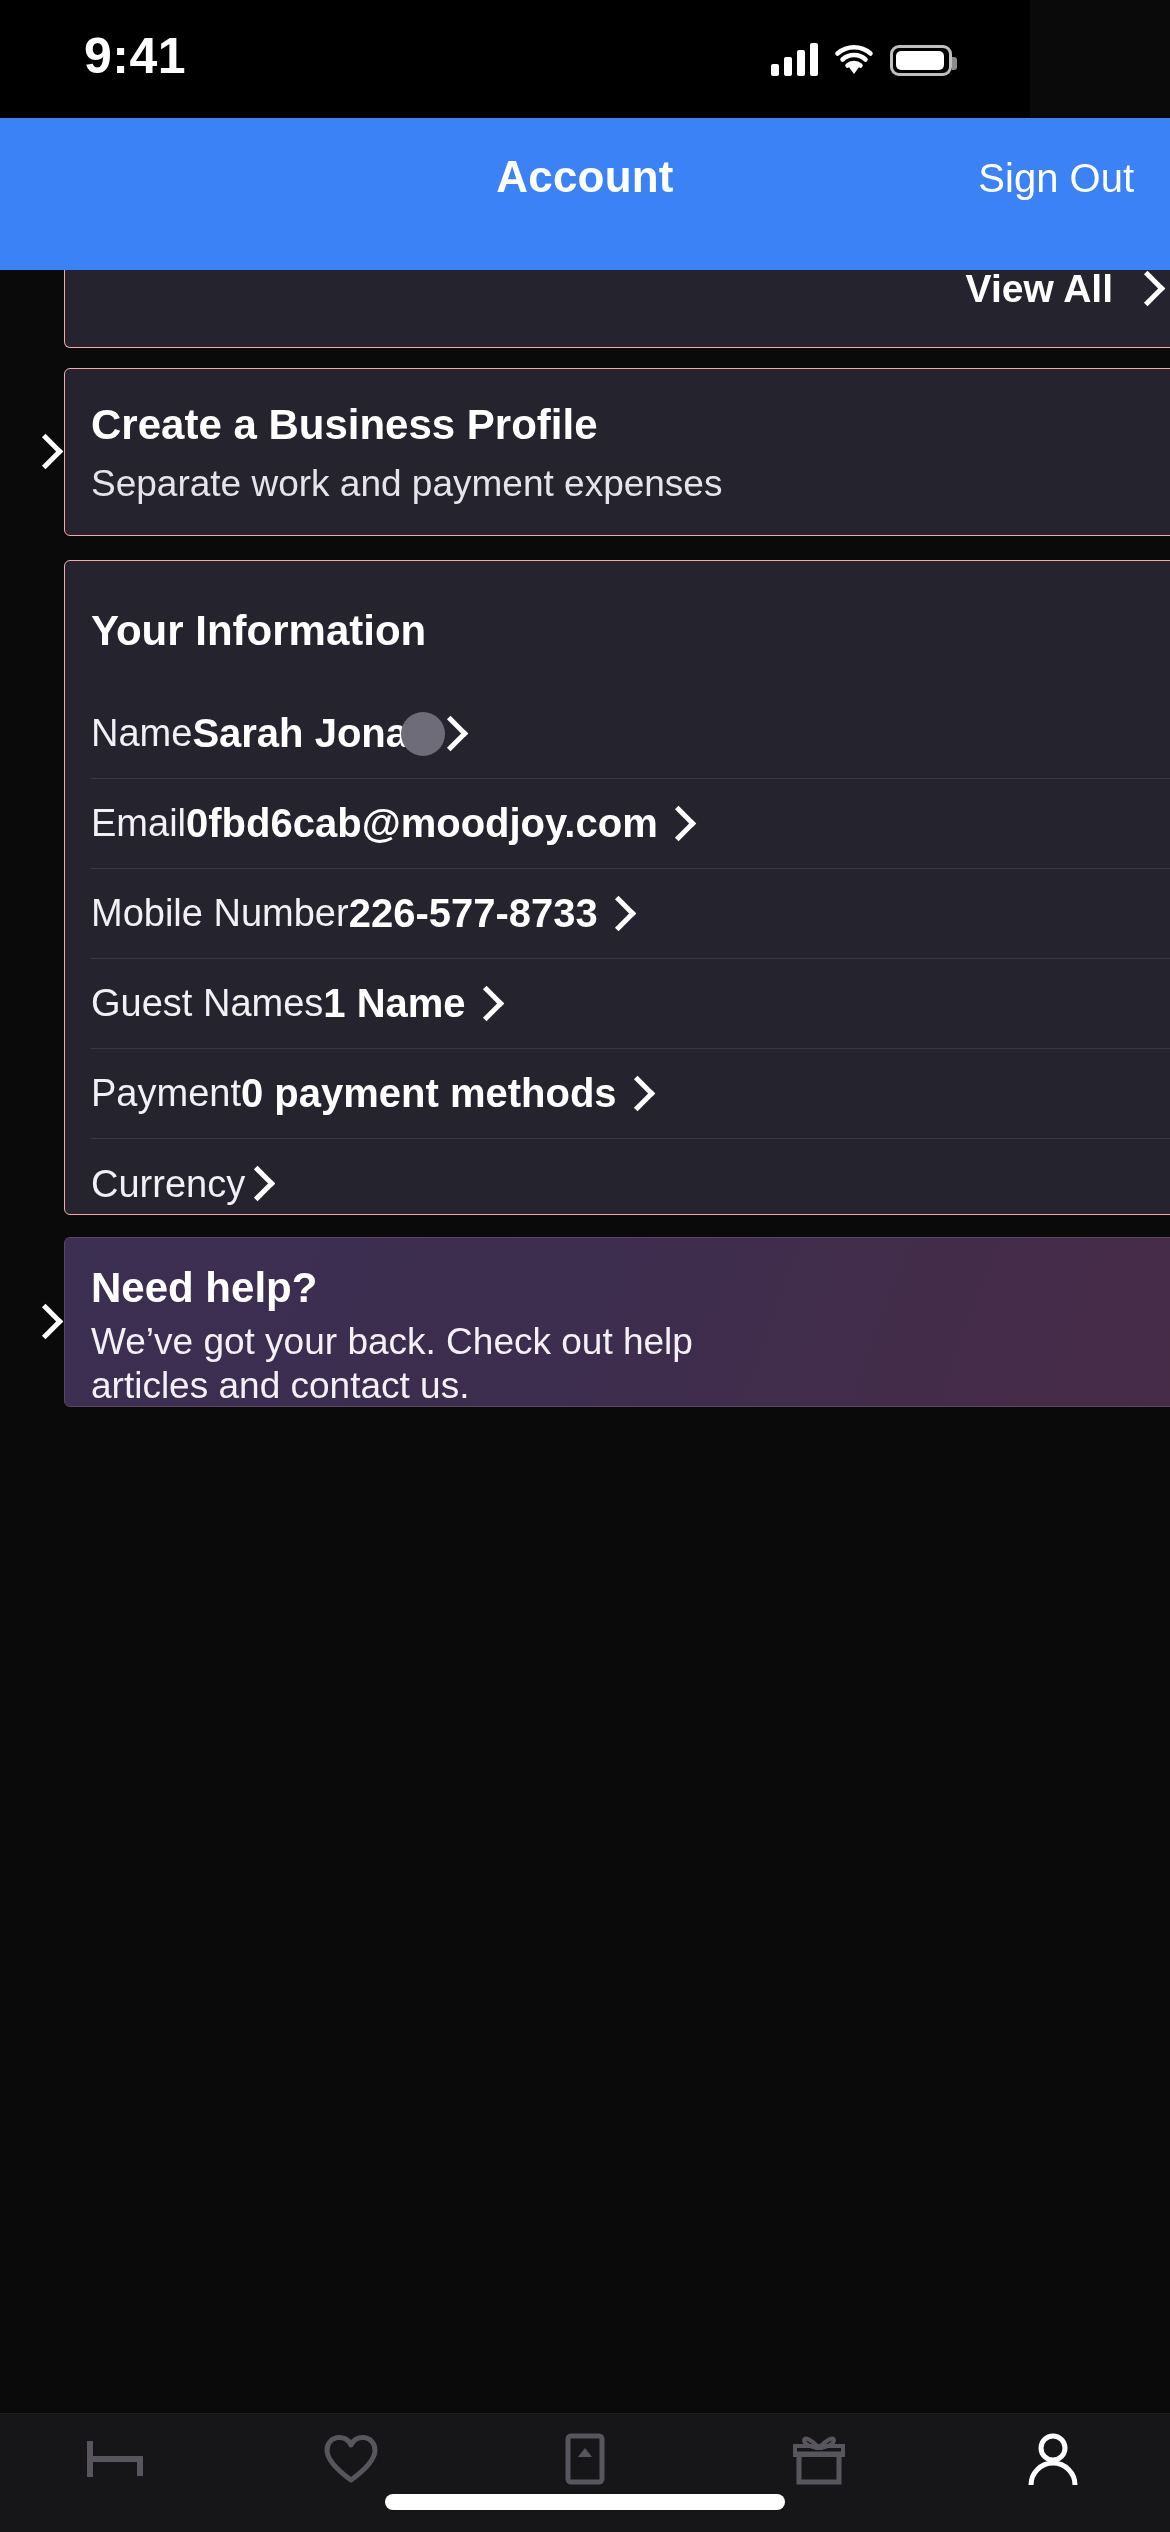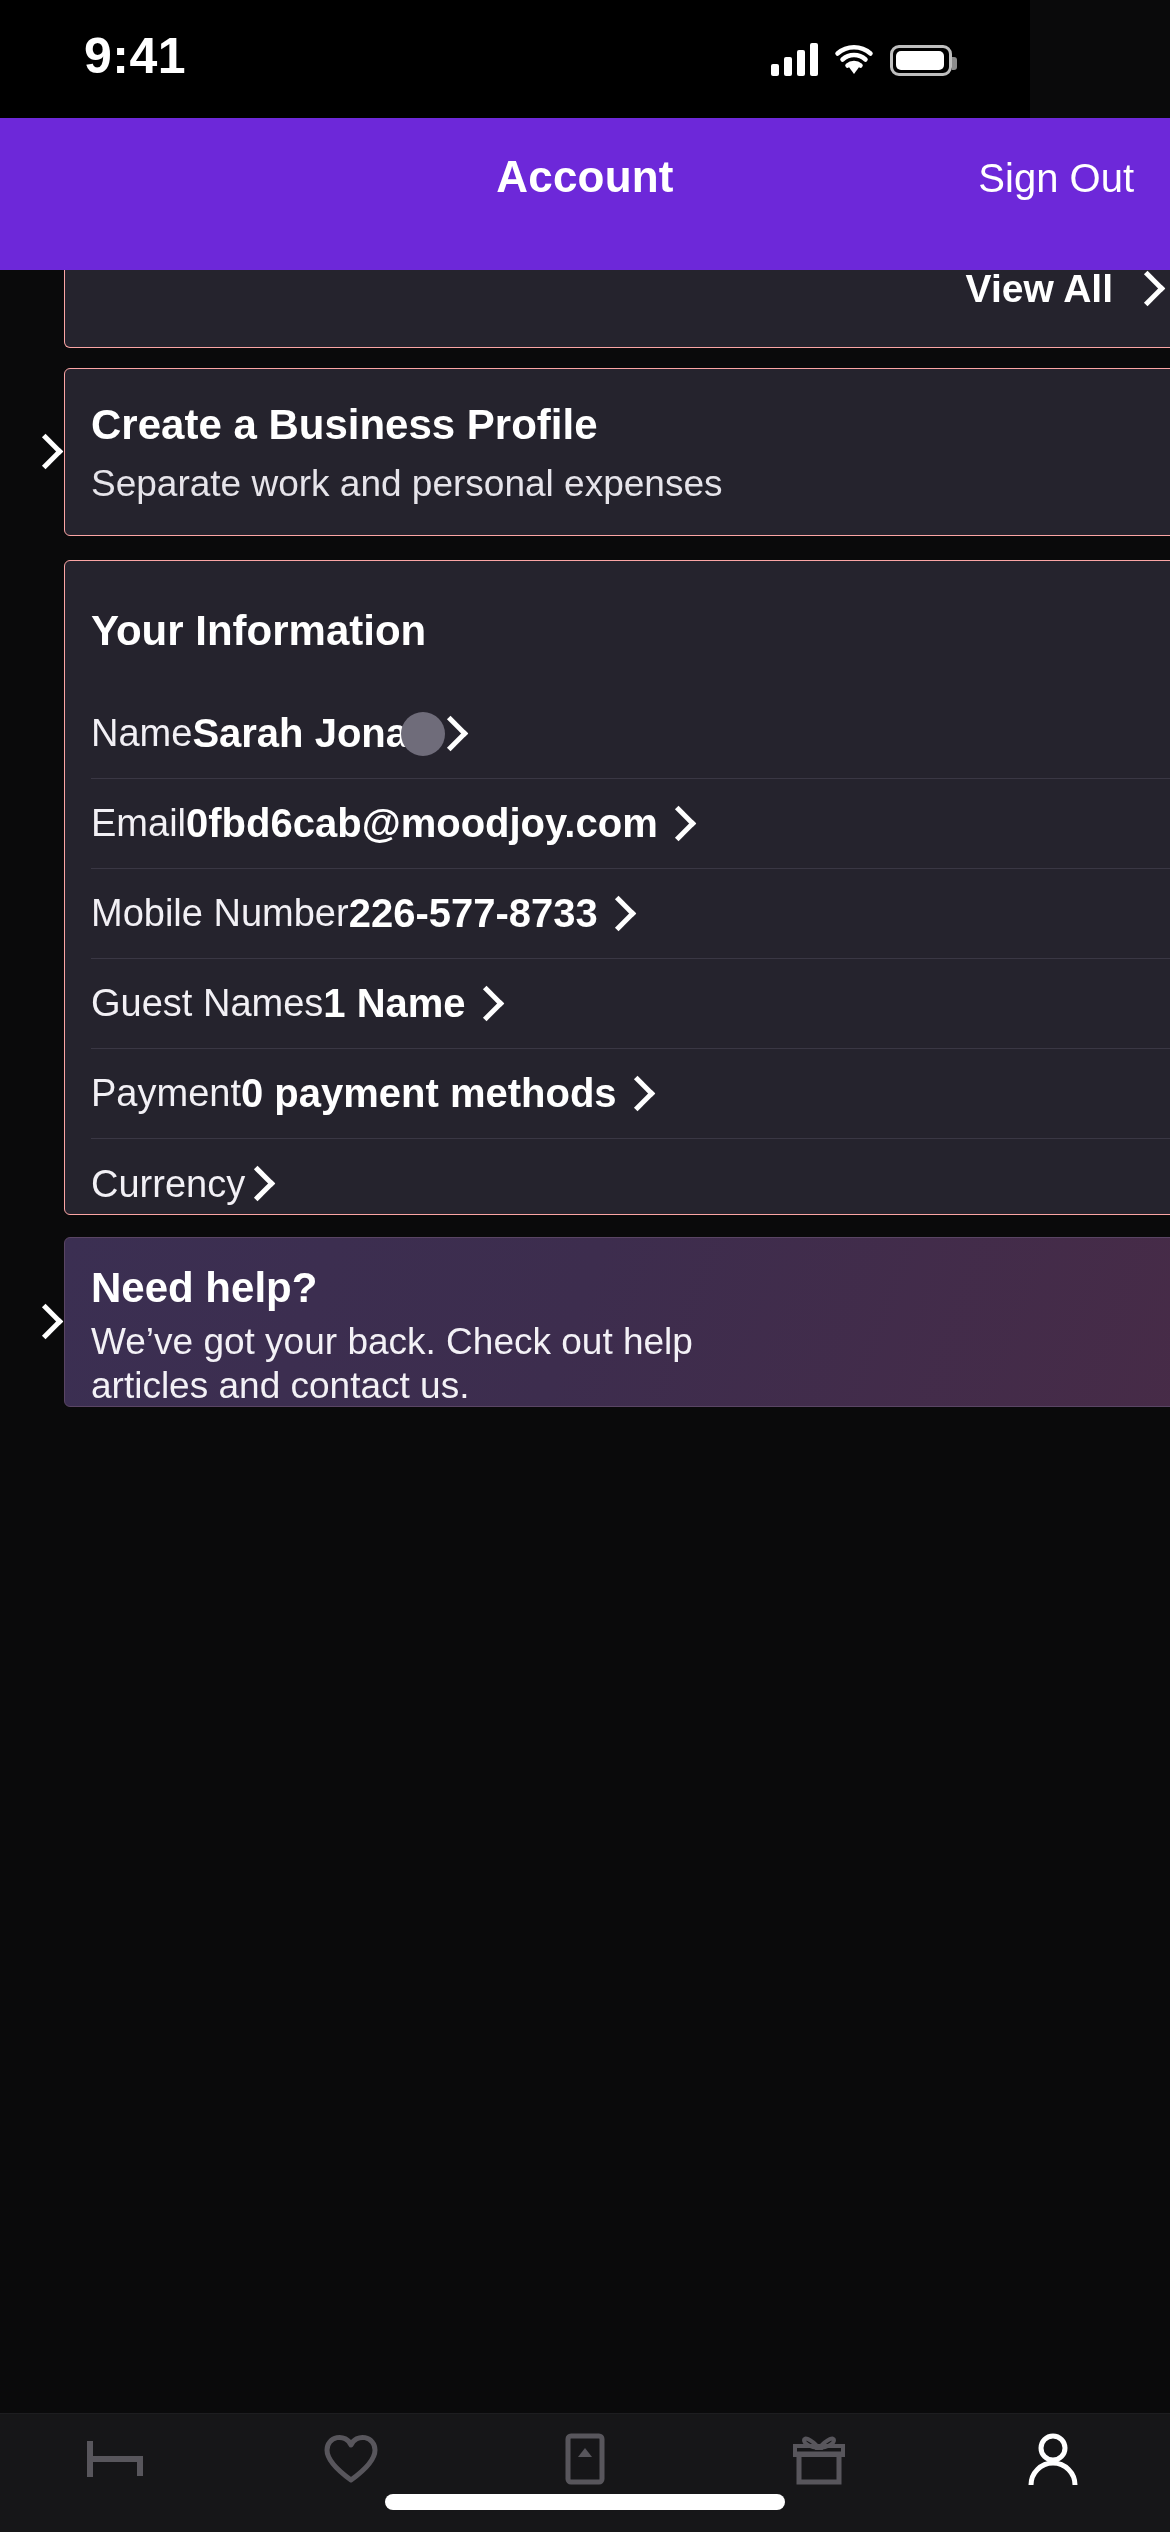--- a/index.html
+++ b/index.html
@@ -27,21 +27,21 @@
   .cell i:nth-child(3){height:26px;} .cell i:nth-child(4){height:33px;}
   .wifi { position:relative; width:40px; height:32px; }
   .wifi svg { display:block; }
   .batt { position:relative; width:62px; height:31px; border:3px solid rgba(255,255,255,0.75); border-radius:9px; }
   .batt::after { content:""; position:absolute; right:-8px; top:9px; width:5px; height:13px; background:rgba(255,255,255,0.55); border-radius:0 3px 3px 0; }
   .batt i { position:absolute; left:3px; top:3px; bottom:3px; width:48px; background:#fff; border-radius:5px; }
 
   
   .navbar {
     position:absolute; top:118px; left:0; width:1170px; height:152px;
-    background:#6d28d9; z-index:25;
+    background:#3b82f6; z-index:25;
   }
   .nav-title {
     position:absolute; left:0; right:0; top:34px; text-align:center;
     font-size:44px; font-weight:700; color:#fff; letter-spacing:0.2px;
   }
   .nav-action {
     position:absolute; right:36px; top:38px;
     font-size:40px; color:#fff; font-weight:400;
   }
 
@@ -139,21 +139,21 @@
       <div class="reward-title">1 night</div>
       <div class="reward-sub">Book your first stay to unlock</div>
       <div class="reward-viewall">
         <span>View All</span>
         <span class="chev-thin"></span>
       </div>
     </div>
 
     <div class="card" id="card-business">
       <div class="biz-title">Create a Business Profile</div>
-      <div class="biz-sub">Separate work and personal expenses</div>
+      <div class="biz-sub">Separate work and payment expenses</div>
       <span class="chev-thin biz-chev"></span>
     </div>
 
     <div class="card" id="card-info">
       <div class="info-heading">Your Information</div>
       <div class="info-rows">
 
         <div class="info-row">
           <span class="info-label">Name</span>
           <span class="avatar"></span>

